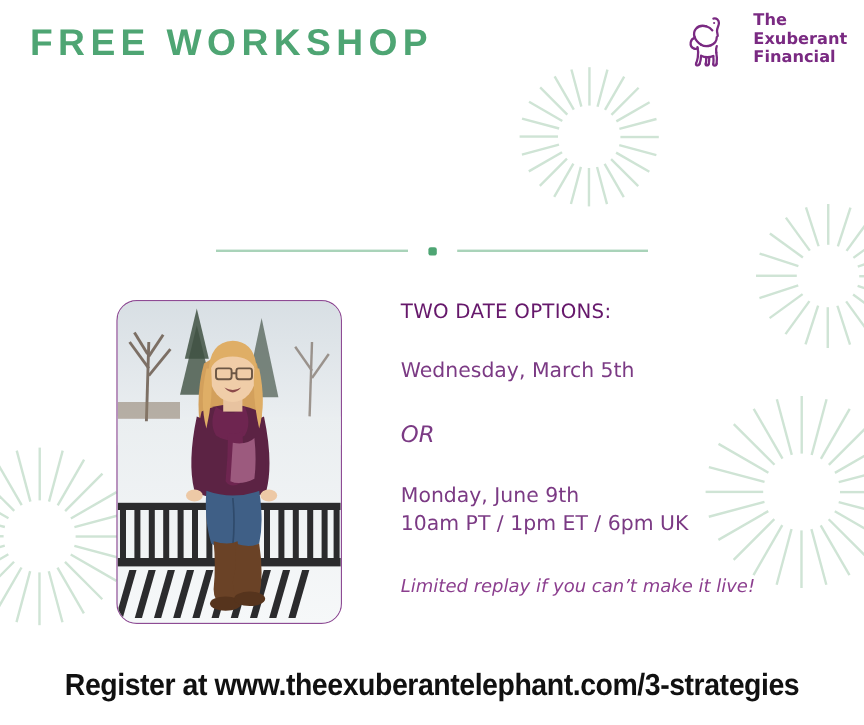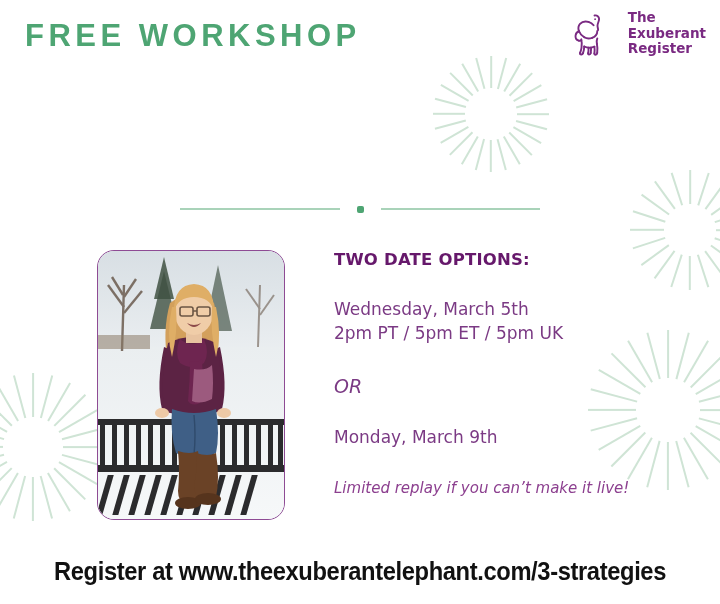--- a/index.html
+++ b/index.html
@@ -84,21 +84,21 @@
     background:#e9eef2;
   }
   .photo svg{display:block;width:100%;height:100%;}
 
   
   .info{
     position:absolute;left:334px;top:250px;width:350px;
   }
   .info .kicker{
     font-family:"DejaVu Sans", sans-serif;
-    font-weight:bold;
+    font-weight:normal;
     font-size:16.5px;
     letter-spacing:0.2px;
     color:#66186b;
     margin:0 0 28px 0;
   }
   .info .line{
     font-family:"DejaVu Sans", sans-serif;
     font-size:17px;
     line-height:1.42;
     color:#7b3a84;
@@ -259,21 +259,21 @@
       <path d="M27.2 43.0c0.4-3.1 0.3-6.3-0.3-9.3"></path>
       <path d="M26.9 33.7c-0.4-1.9-0.2-3.7 0.4-5.3"></path>
       <path d="M18.5 37.7c0.1 1.9 0.0 3.8-0.4 5.5"></path>
       <path d="M18.1 43.2c-0.2 0.8 0.2 1.3 1.0 1.3 0.8 0 1.5-0.6 1.6-1.5"></path>
       <path d="M20.7 43.0c0.3-1.8 0.4-3.6 0.3-5.4"></path>
       <circle cx="25.1" cy="9.2" r="0.9" fill="#7a2a82" stroke="none"></circle>
     </svg>
     <div class="logo-text">
       <div>The</div>
       <div>Exuberant</div>
-      <div>Register</div>
+      <div>Financial</div>
     </div>
   </div>
 
   <div class="title">
   </div>
 
   <div class="divider">
     <div class="bar left"></div>
     <div class="dot"></div>
     <div class="bar right"></div>
@@ -396,27 +396,27 @@
       <ellipse cx="64" cy="162" rx="7" ry="5" fill="#edc9a6"></ellipse>
       <ellipse cx="126" cy="162" rx="7" ry="5" fill="#edc9a6"></ellipse>
     </svg>
   </div>
 
   <div class="info">
     <div class="kicker">TWO DATE OPTIONS:</div>
 
     <div class="block">
       <p class="line">Wednesday, March 5th</p>
-      <p class="line">2pm PT / 5pm ET / 5pm UK</p>
     </div>
 
     <div class="or">OR</div>
 
     <div class="block">
-      <p class="line">Monday, March 9th</p>
+      <p class="line">Monday, June 9th</p>
+      <p class="line">10am PT / 1pm ET / 6pm UK</p>
     </div>
 
     <div class="note">Limited replay if you can’t make it live!</div>
   </div>
 
   <div class="footer">Register at www.theexuberantelephant.com/3-strategies</div>
 
 </div>
 
 </body></html>

